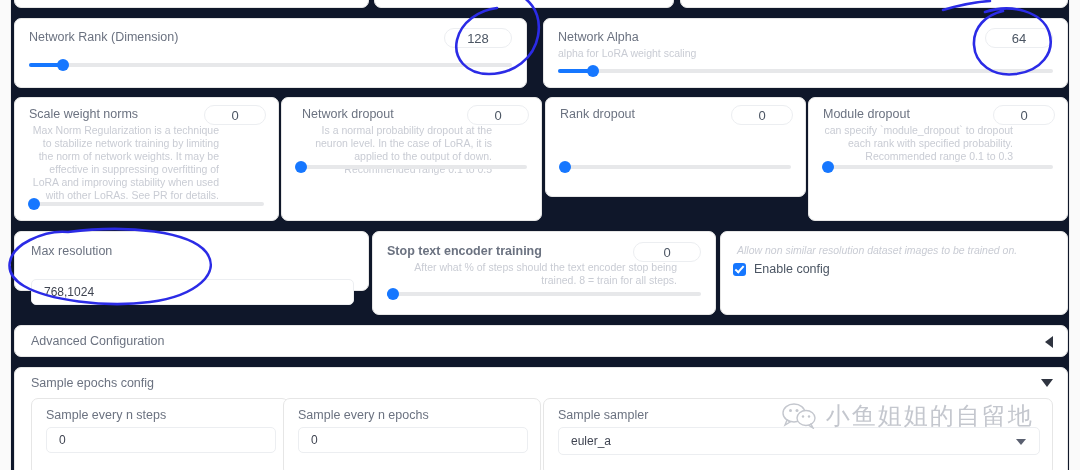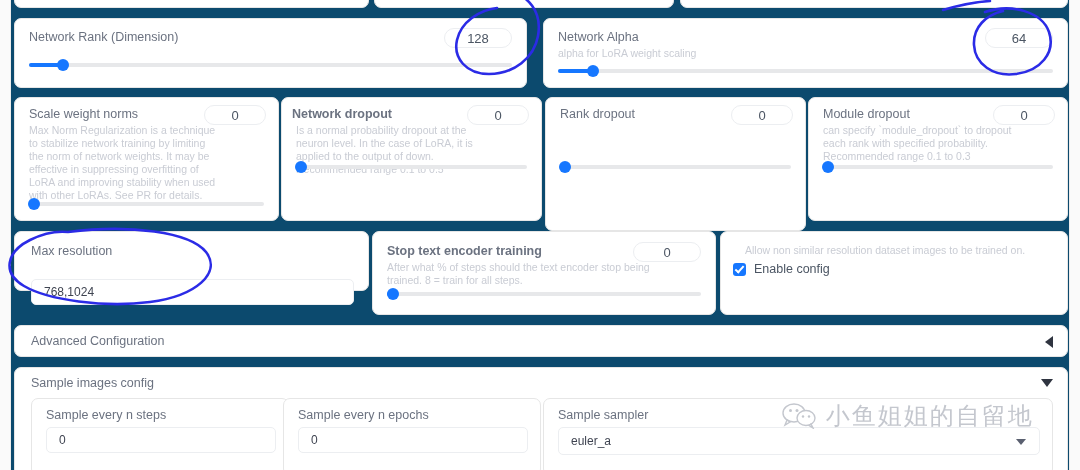--- a/index.html
+++ b/index.html
@@ -2,21 +2,21 @@
 <html><head>
 <meta charset="utf-8">
 <style>
   html,body{margin:0;padding:0;}
   body{
     width:1080px;height:470px;overflow:hidden;position:relative;
     background:#ffffff;
     font-family:"Liberation Sans","DejaVu Sans",sans-serif;
     font-size:12px;color:#3f4451;
   }
-  .page{position:absolute;inset:0;background:#0c4a6e;}
+  .page{position:absolute;inset:0;background:#0f172a;text-align:right;}
   
   .gutter{position:absolute;top:0;bottom:0;width:10px;background:#fafafa;}
   .gutter.l{left:0;border-right:1px solid #ededed;}
   .gutter.r{right:0;border-left:1px solid #ededed;}
 
   .panel{
     position:absolute;background:#fff;
     border:1px solid #e6e6e6;border-radius:7px;
     box-sizing:border-box;
   }
@@ -99,31 +99,31 @@
     <div class="desc" style="position:absolute;left:14px;top:26px;width:190px;">Max Norm Regularization is a technique to stabilize network training by limiting the norm of network weights. It may be effective in suppressing overfitting of LoRA and improving stability when used with other LoRAs. See PR for details.</div>
     <div class="num-box" style="right:12px;top:7px;width:62px;">0</div>
     <div class="slider" style="left:14px;right:14px;top:100px;">
       <div class="track"></div>
       <div class="fill" style="width:2%;"></div>
       <div class="thumb" style="left:2%;"></div>
     </div>
   </div>
 
   <div class="panel" style="left:281px;top:97px;width:261px;height:124px;">
-    <div class="label" style="position:absolute;left:10px;top:9px;font-weight:bold;">Network dropout</div>
+    <div class="label" style="position:absolute;left:20px;top:9px;">Network dropout</div>
     <div class="desc" style="position:absolute;left:14px;top:26px;width:196px;">Is a normal probability dropout at the neuron level. In the case of LoRA, it is applied to the output of down. Recommended range 0.1 to 0.5</div>
     <div class="num-box" style="right:12px;top:7px;width:62px;">0</div>
     <div class="slider" style="left:14px;right:14px;top:63px;">
       <div class="track"></div>
       <div class="fill" style="width:2%;"></div>
       <div class="thumb" style="left:2%;"></div>
     </div>
   </div>
 
-  <div class="panel" style="left:545px;top:97px;width:261px;height:134px;">
+  <div class="panel" style="left:545px;top:97px;width:261px;height:100px;">
     <div class="label" style="position:absolute;left:14px;top:9px;">Rank dropout</div>
     <div class="num-box" style="right:12px;top:7px;width:62px;">0</div>
     <div class="slider" style="left:14px;right:14px;top:63px;">
       <div class="track"></div>
       <div class="fill" style="width:2%;"></div>
       <div class="thumb" style="left:2%;"></div>
     </div>
   </div>
 
   <div class="panel" style="left:808px;top:97px;width:260px;height:124px;">
@@ -147,32 +147,32 @@
     <div class="desc" style="position:absolute;left:14px;top:29px;width:290px;">After what % of steps should the text encoder stop being trained. 8 = train for all steps.</div>
     <div class="num-box" style="right:14px;top:10px;width:68px;">0</div>
     <div class="slider" style="left:14px;right:14px;top:56px;">
       <div class="track"></div>
       <div class="fill" style="width:2%;"></div>
       <div class="thumb" style="left:2%;"></div>
     </div>
   </div>
 
   <div class="panel" style="left:720px;top:231px;width:348px;height:84px;">
-    <div class="desc" style="position:absolute;left:24px;top:12px;">Allow non similar resolution dataset images to be trained on.</div>
+    <div class="desc" style="position:absolute;left:16px;top:12px;font-style:italic;">Allow non similar resolution dataset images to be trained on.</div>
     <div class="cbox" style="left:12px;top:31px;"></div>
     <div class="cbox-label" style="left:33px;top:30px;">Enable config</div>
   </div>
 
   <div class="panel" style="left:14px;top:325px;width:1054px;height:32px;">
     <div class="label" style="position:absolute;left:16px;top:8px;">Advanced Configuration</div>
     <div class="arrow left" style="right:14px;top:10px;"></div>
   </div>
 
   <div class="panel" style="left:14px;top:367px;width:1054px;height:110px;">
-    <div class="label" style="position:absolute;left:16px;top:8px;">Sample images config</div>
+    <div class="label" style="position:absolute;left:16px;top:8px;">Sample epochs config</div>
     <div class="arrow down" style="right:14px;top:11px;"></div>
 
     <div class="panel" style="left:16px;top:30px;width:258px;height:78px;">
       <div class="label" style="position:absolute;left:14px;top:9px;">Sample every n steps</div>
       <div class="input" style="left:14px;top:28px;width:230px;height:26px;">0</div>
     </div>
 
     <div class="panel" style="left:268px;top:30px;width:258px;height:78px;">
       <div class="label" style="position:absolute;left:14px;top:9px;">Sample every n epochs</div>
       <div class="input" style="left:14px;top:28px;width:230px;height:26px;">0</div>

